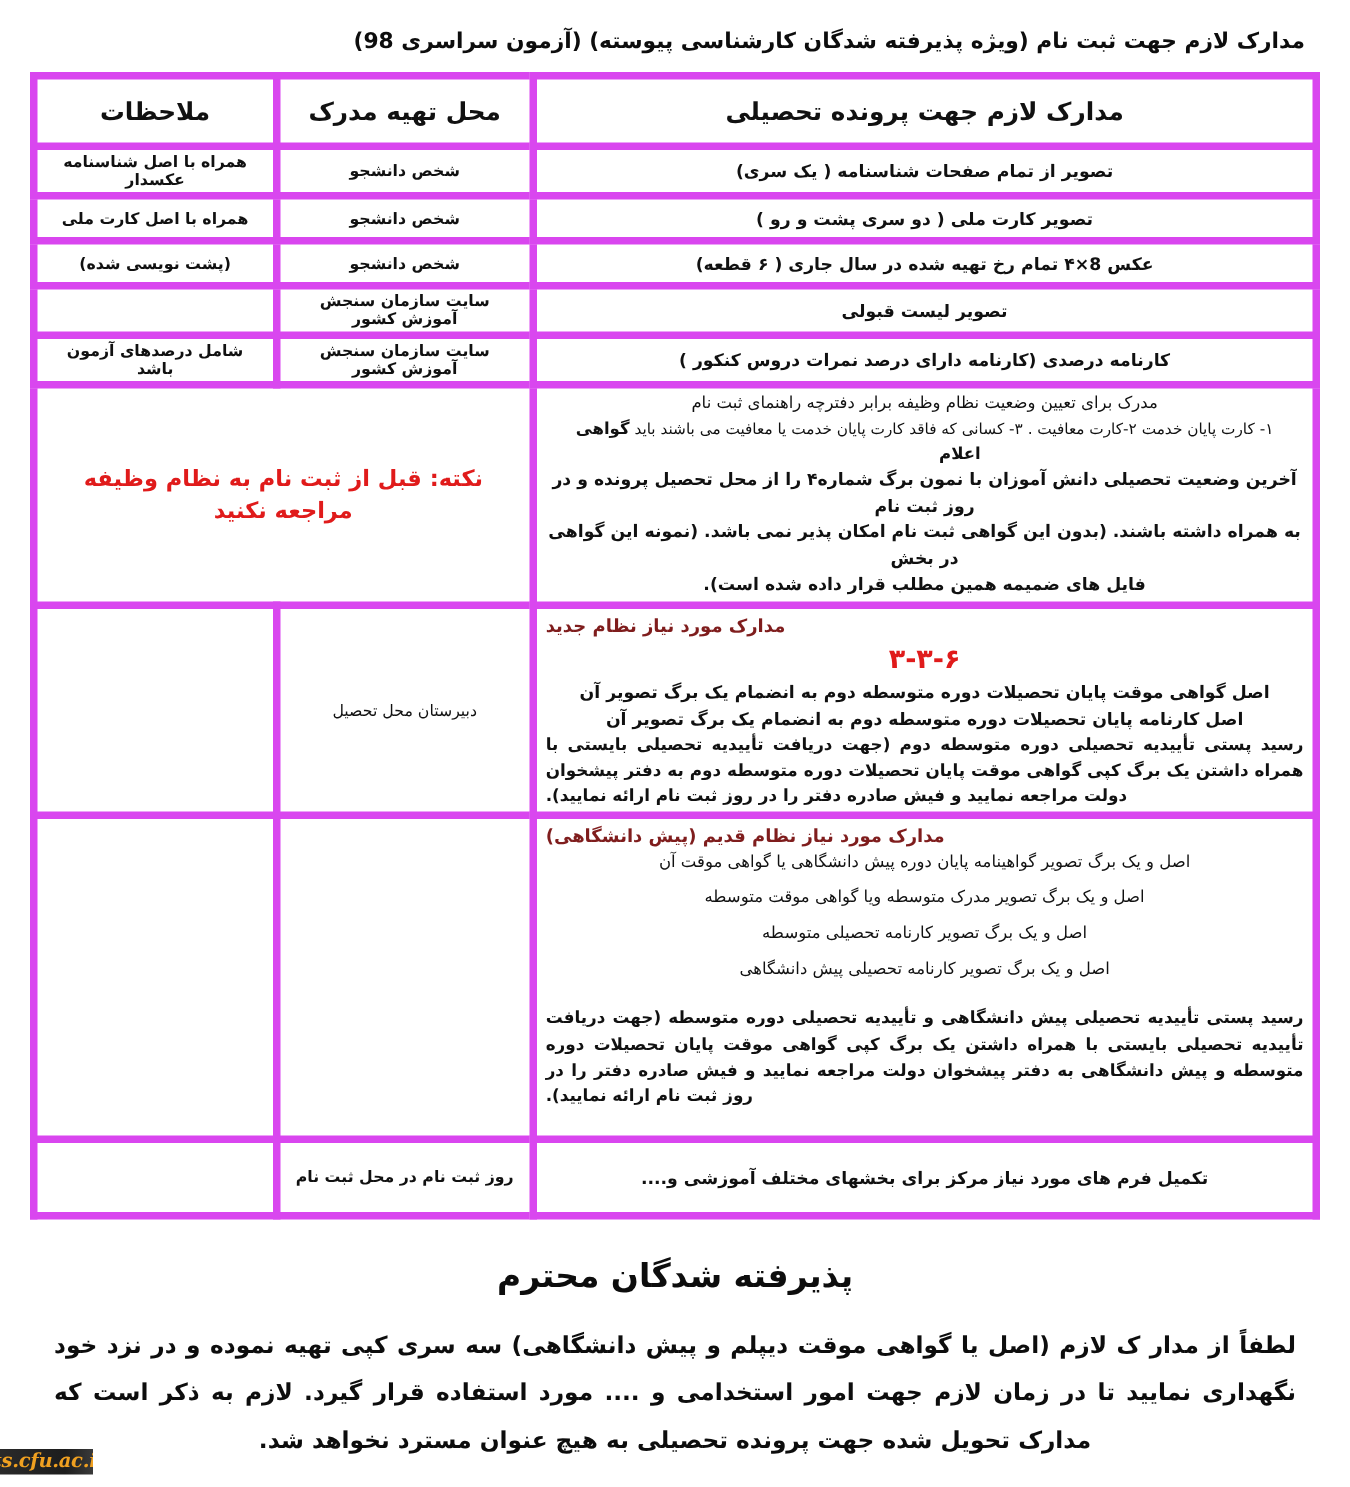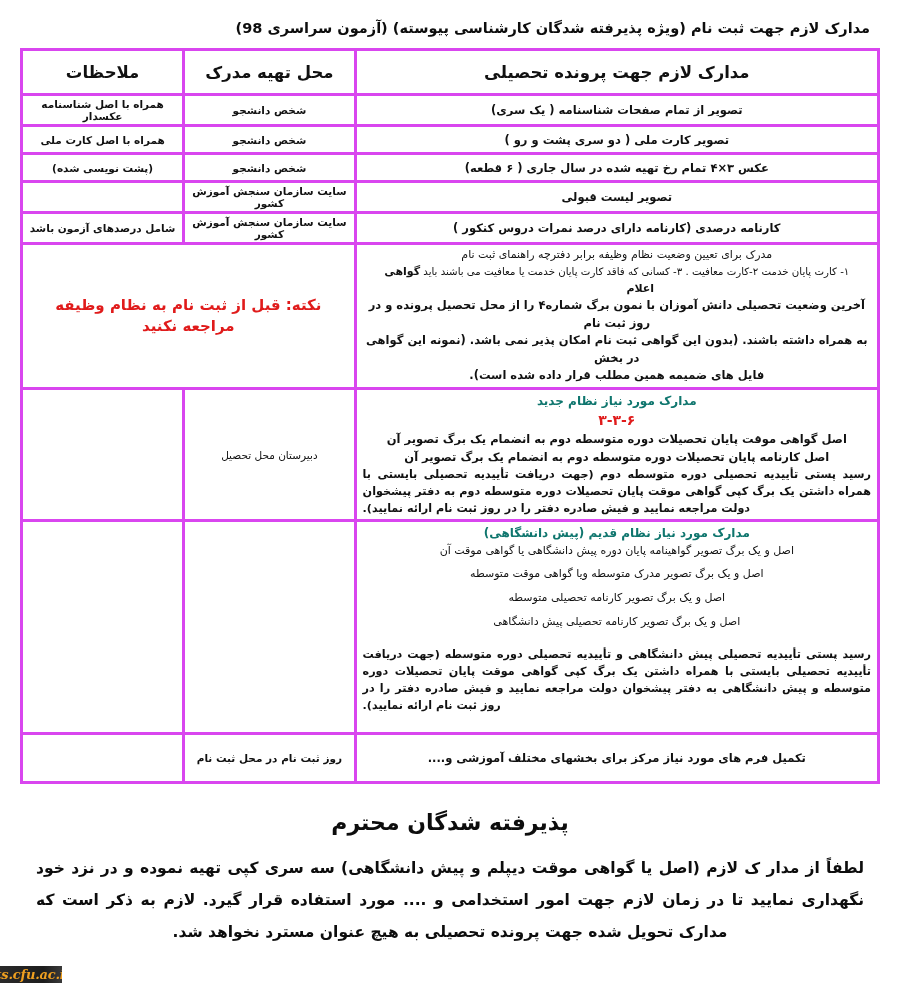--- a/index.html
+++ b/index.html
@@ -32,21 +32,21 @@
   .table-wrap {
     padding: 0 20px;
   }
   table.docs {
     width: 860px;
     border-collapse: collapse;
     table-layout: fixed;
     margin: 0 auto;
   }
   table.docs td, table.docs th {
-    border: 3px solid #d946ef;
+    border: 5px solid #d946ef;
     vertical-align: middle;
     padding: 2px 6px;
   }
   .col-docs   { width: 510px; }
   .col-place  { width: 167px; }
   .col-notes  { width: 158px; }
 
   thead th {
     font-size: 16.5px;
     font-weight: bold;
@@ -78,31 +78,31 @@
 
   
   .block-cell {
     text-align: right;
     padding: 6px 10px 8px 10px;
     line-height: 1.52;
   }
   .block-cell p { margin: 0; }
 
   .red-head {
-    color: #0f766e;
-    font-weight: bold;
-    text-align: center;
+    color: #7f1d1d;
+    font-weight: bold;
+    text-align: left;
     font-size: 12px;
     letter-spacing: -0.2px;
   }
   .red-head-sub {
     color: #e01b1b;
     font-weight: bold;
     text-align: center;
-    font-size: 14px;
+    font-size: 18px;
     letter-spacing: 1px;
   }
   .line-thin {
     font-size: 10.2px;
     font-weight: normal;
     text-align: center;
     letter-spacing: -0.1px;
   }
   .line-thin b { font-weight: bold; font-size: 11px; margin-left: 47px; }
   .line-bold {
@@ -214,21 +214,21 @@
         <td class="cell-doc">تصویر از تمام صفحات شناسنامه      ( یک سری)</td>
         <td class="cell-place">شخص دانشجو</td>
         <td class="cell-note">همراه با اصل شناسنامه عکسدار</td>
       </tr>
       <tr>
         <td class="cell-doc">تصویر کارت ملی     ( دو سری پشت و رو )</td>
         <td class="cell-place">شخص دانشجو</td>
         <td class="cell-note">همراه با اصل کارت ملی</td>
       </tr>
       <tr>
-        <td class="cell-doc">عکس ۳×۴ تمام رخ تهیه شده در سال جاری  ( ۶ قطعه)</td>
+        <td class="cell-doc">عکس 8×۴ تمام رخ تهیه شده در سال جاری  ( ۶ قطعه)</td>
         <td class="cell-place">شخص دانشجو</td>
         <td class="cell-note">(پشت نویسی شده)</td>
       </tr>
       <tr>
         <td class="cell-doc">تصویر لیست قبولی</td>
         <td class="cell-place">سایت سازمان سنجش آموزش کشور</td>
         <td class="cell-note"></td>
       </tr>
       <tr>
         <td class="cell-doc">کارنامه درصدی   (کارنامه دارای درصد نمرات دروس کنکور )</td>

